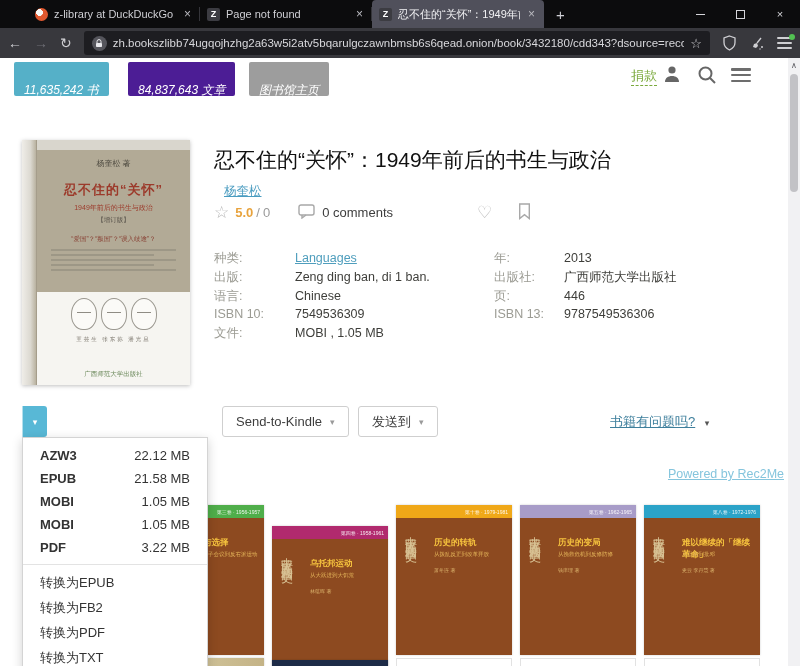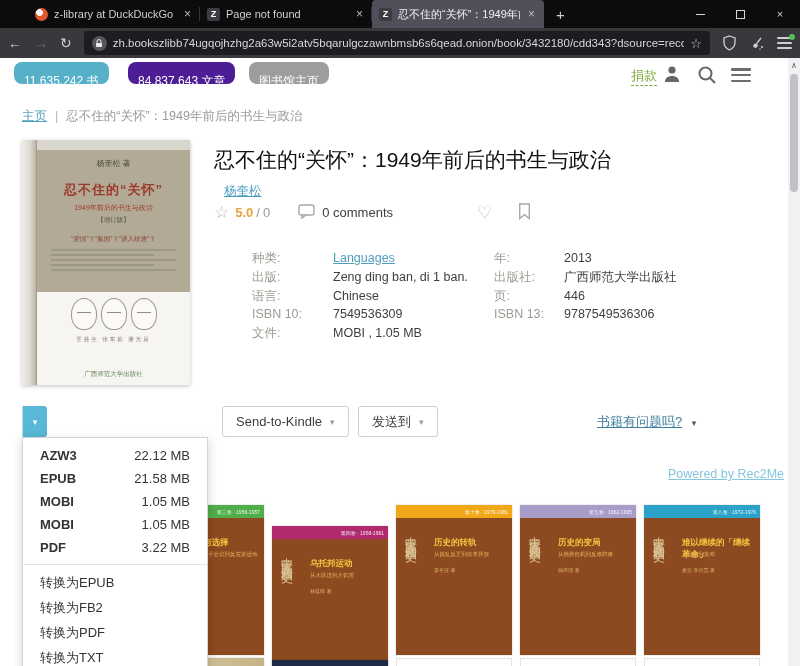--- a/index.html
+++ b/index.html
@@ -32,21 +32,21 @@
   .menu-ic { position:relative; width:15px; height:12px; display:flex; flex-direction:column; justify-content:space-between; }
   .menu-ic i { display:block; height:1.6px; background:#cfcfd3; border-radius:1px; }
   .menu-ic .dot { position:absolute; right:-3px; top:-3px; width:6px; height:6px; border-radius:50%; background:#52c152; }
 
   
   .pg-scroll { position:absolute; right:0; top:58px; width:12px; height:608px; background:#f1f1f3; }
   .pg-scroll .arrow { display:block; text-align:center; color:#56565c; font-size:8px; padding-top:3px; }
   .pg-thumb { position:absolute; left:2px; top:16px; width:8px; height:118px; background:#c2c2c6; border-radius:4px; }
 
   
-  .badge { position:absolute; top:62px; height:22px; color:#fff; font-size:12px; line-height:22px; padding:8px 10px; border-radius:8px; white-space:nowrap; }
+  .badge { position:absolute; top:62px; height:22px; color:#fff; font-size:12px; line-height:22px; padding:17px 10px; border-radius:2px; white-space:nowrap;font-style:italic; }
   .badge.b1 { left:14px; background:#55b0c8; }
   .badge.b2 { left:128px; background:#4c1d95; }
   .badge.b3 { left:249px; background:#9d9d9d; }
   .donate { position:absolute; left:631px; top:67px; color:#7aa93c; font-size:13px; border-bottom:1px dashed #7aa93c; }
   .hicon { position:absolute; top:64px; }
   .hicon svg { display:block; }
   .site-menu { left:731px; top:68px; width:20px; height:14px; display:flex; flex-direction:column; justify-content:space-between; }
   .site-menu i { display:block; height:2.5px; background:#6d6d6d; border-radius:1px; }
 
   
@@ -84,34 +84,34 @@
   .cmt-ic { margin:0 7px 0 28px; }
   .cmt-label { color:#3d3d3d; }
   .hrt { margin-left:84px; font-size:17px; color:#bdbdbd; }
   .bkm { margin-left:26px; }
 
   .meta { position:absolute; font-size:12.5px; }
   .meta .mrow { display:flex; line-height:18.8px; }
   .meta .ml { color:#9b9b93; }
   .meta .mv { color:#3e3e3a; }
   .meta.left { left:214px; top:249px; width:270px; }
-  .meta.left .ml { width:81px;margin-left:38px; }
+  .meta.left .ml { width:81px; }
   .meta.right { left:494px; top:249px; width:280px; }
   .meta.right .ml { width:70px; }
   .mv a { color:#4f9ebd; text-decoration:underline; }
 
   
   .dlbtn { position:absolute; left:22px; top:406px; height:31px; display:flex; }
   .dlmain { background:#58b8d6; color:#fff; font-size:13px; display:flex; align-items:center; gap:8px; padding:0 14px; border-radius:3px 0 0 3px; }
   .dlcaret { width:25px; background:#58b8d6; border-left:1px solid rgba(255,255,255,.55); display:flex; align-items:center; justify-content:center; color:#fff; font-size:9px; border-radius:0 3px 3px 0; }
   .wbtn { position:absolute; top:406px; height:31px; background:#fff; border:1px solid #cfcfcf; border-radius:3px; font-size:13px; color:#3d3d3d; display:flex; align-items:center; gap:8px; padding:0 13px; }
   .wbtn .wc9 { color:#9a9a9a; font-size:9px; }
   .kindle { left:222px; }
   .sendto { left:358px; }
-  .report { position:absolute; left:597px; top:413px; font-size:13px; color:#3e7f9c; }
+  .report { position:absolute; left:610px; top:413px; font-size:13px; color:#3e7f9c; }
   .report a { color:#3e7f9c; text-decoration:underline; }
   .report .wc9 { color:#555; font-size:9px; margin-left:6px; }
 
   .powered { position:absolute; right:16px; top:467px; font-size:12.5px; color:#85c5dd; text-decoration:underline; }
 
   
   .rcover { position:absolute; top:505px; width:116px; height:150px; background:#8d4a20; box-shadow:0 0 2px rgba(0,0,0,.2); overflow:hidden; }
   .rc1{ left:148px; } .rc2{ left:272px;margin-top:21px; } .rc3{ left:396px; } .rc4{ left:520px; } .rc5{ left:644px; }
   .rband { height:13px; display:flex; align-items:center; justify-content:flex-end; padding:0 4px; color:rgba(255,255,255,.9); font-size:5px; }
   .rc1 .rband{ background:#4fae4a; } .rc2 .rband{ background:#b12a6e; } .rc3 .rband{ background:#f0a818; } .rc4 .rband{ background:#a89cc8; } .rc5 .rband{ background:#2ba3c8; }
@@ -225,23 +225,20 @@
         <circle cx="8.5" cy="8.5" r="6" fill="none" stroke="#666" stroke-width="2"></circle>
         <path d="M13 13l5 5" stroke="#666" stroke-width="2"></path>
       </svg>
   </span>
   <span class="hicon site-menu">
       <i></i>
       <i></i>
       <i></i>
     </span>
 
-  <div class="breadcrumb">
-    <a>主页</a><span class="bsep">|</span><span>忍不住的“关怀”：1949年前后的书生与政治</span>
-  </div>
 
   <div class="book3d">
     <div class="spine"></div>
     <div class="bfront">
       <div class="c-author">杨奎松 著</div>
       <div class="c-title">忍不住的“关怀”</div>
       <div class="c-sub">1949年前后的书生与政治</div>
       <div class="c-ed">【增订版】</div>
       <div class="c-quote">“爱国”？“叛国”？“误入歧途”？</div>
       <div class="c-lines">

